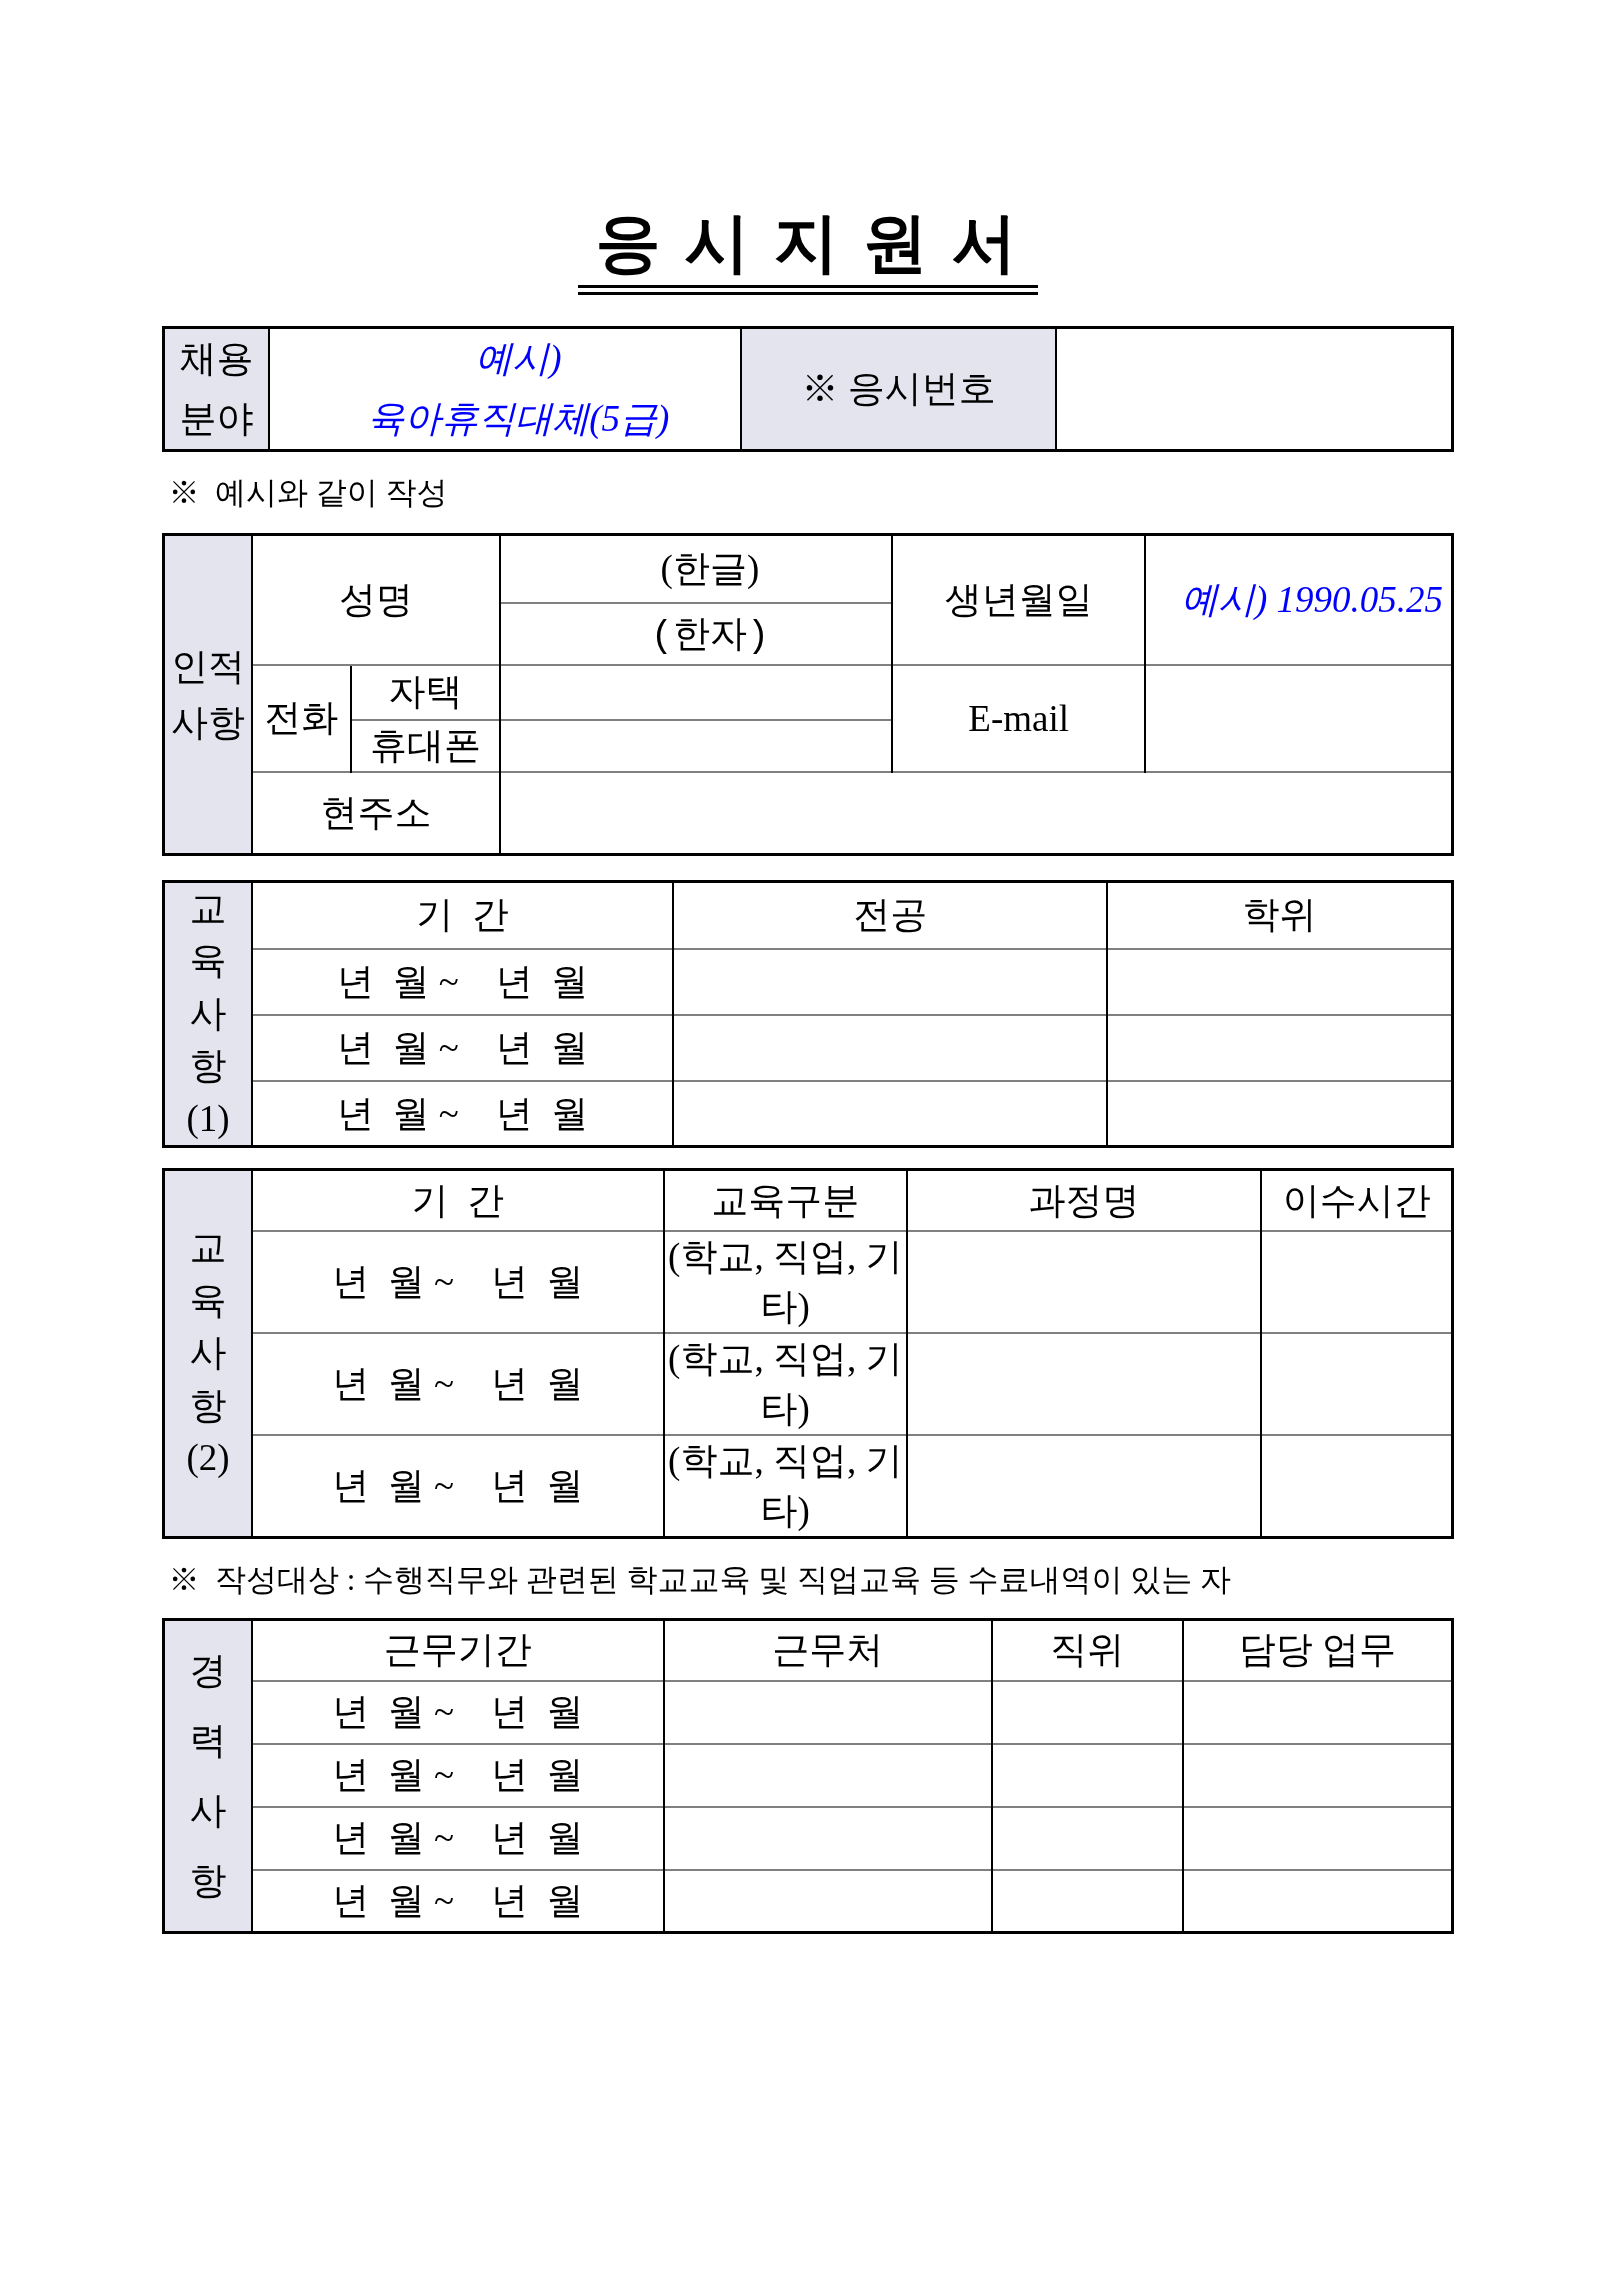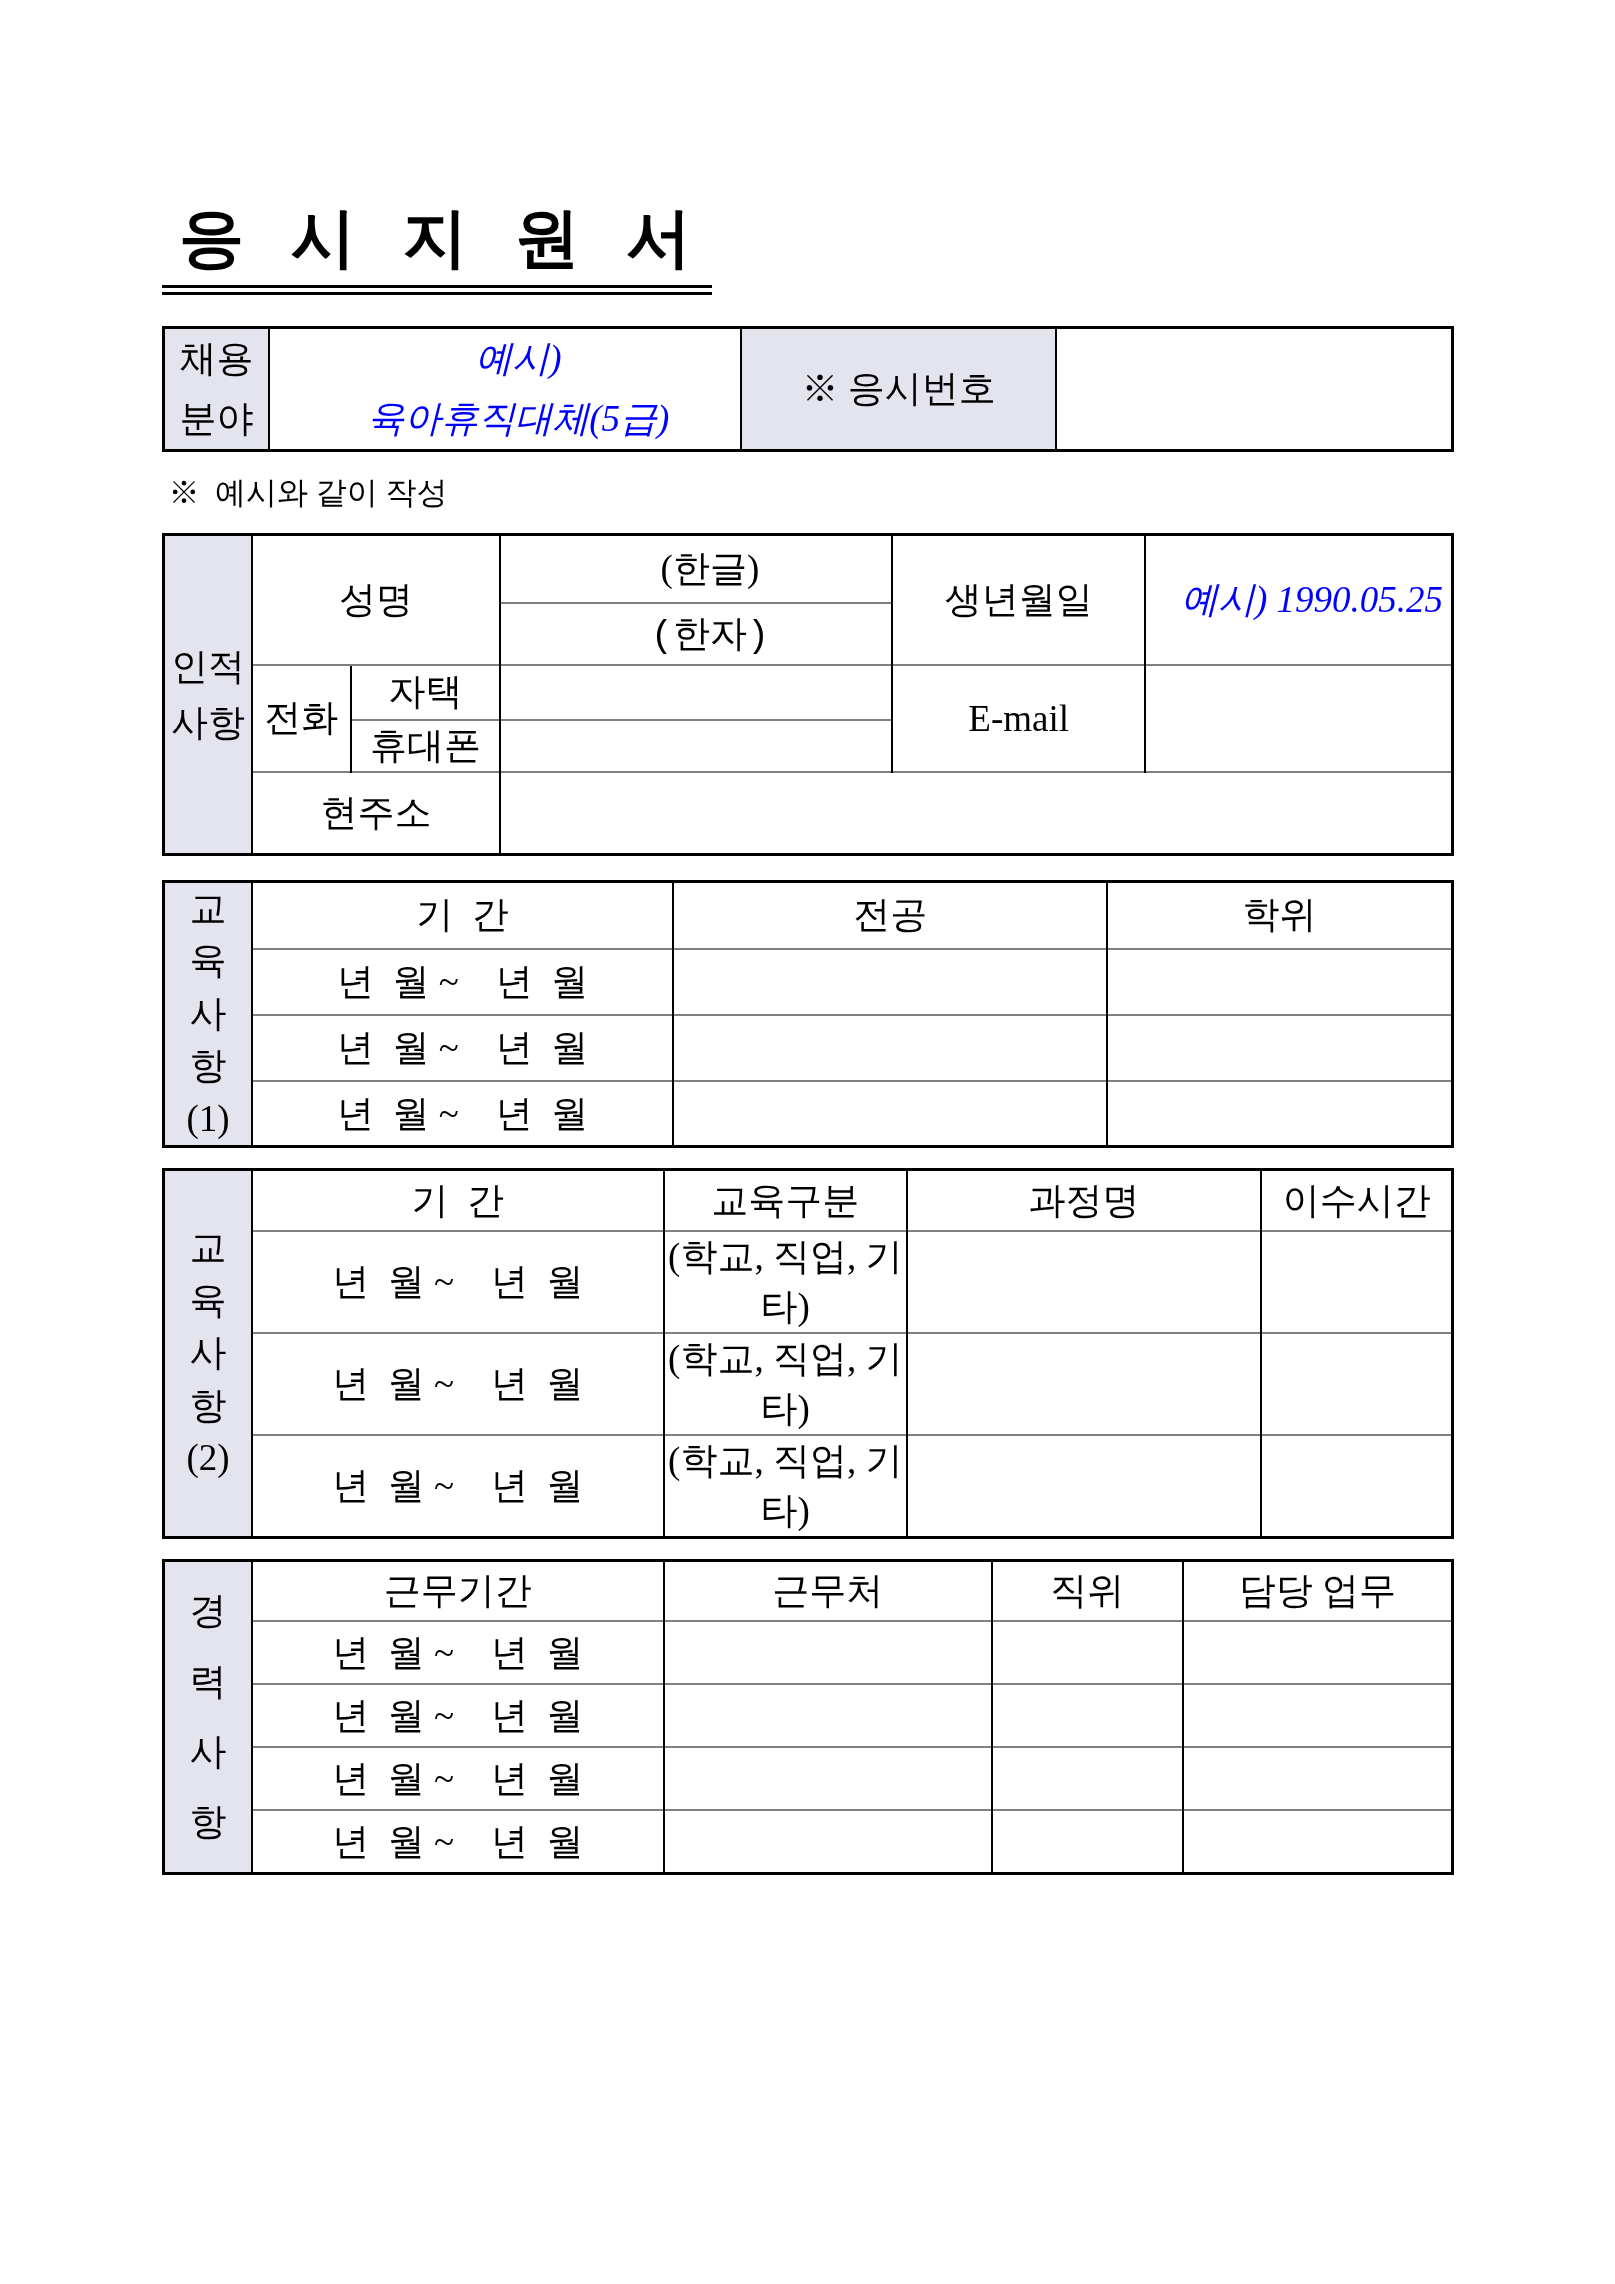--- a/index.html
+++ b/index.html
@@ -6,21 +6,21 @@
   html, body { background: #ffffff; }
   body {
     width: 1616px;
     min-height: 2284px;
     font-family: "Liberation Serif", "DejaVu Serif", serif;
     color: #000;
   }
   .sheet { width: 1292px; margin-left: 162px; padding-top: 209px; }
 
   
-  .title-row { text-align: left; font-family: Liberation Mono, monospace; }
+  .title-row { text-align: center; }
   .doc-title {
     display: inline-block;
     font-size: 65px;
     font-weight: bold;
     line-height: 1.05;
     letter-spacing: 3.9px;
     padding: 0 17px 7.8px 17px;
     border-bottom: 10.4px double #000;
     white-space: pre;
   }
@@ -221,20 +221,21 @@
     </tr>
     <tr class="h109">
       <td class="pre">년  월 ~    년  월</td>
       <td class="small">(학교, 직업, 기타)</td>
       <td></td>
       <td></td>
     </tr>
   </tbody>
     </table>
 
+  <div class="note">※  작성대상 : 수행직무와 관련된 학교교육 및 직업교육 등 수료내역이 있는 자</div>
 
   <table class="tbl mt-t5">
     <colgroup>
         <col style="width:6.86%">
         <col style="width:31.94%">
         <col style="width:25.48%">
         <col style="width:14.78%">
         <col style="width:20.94%">
       </colgroup>
     <tbody>

